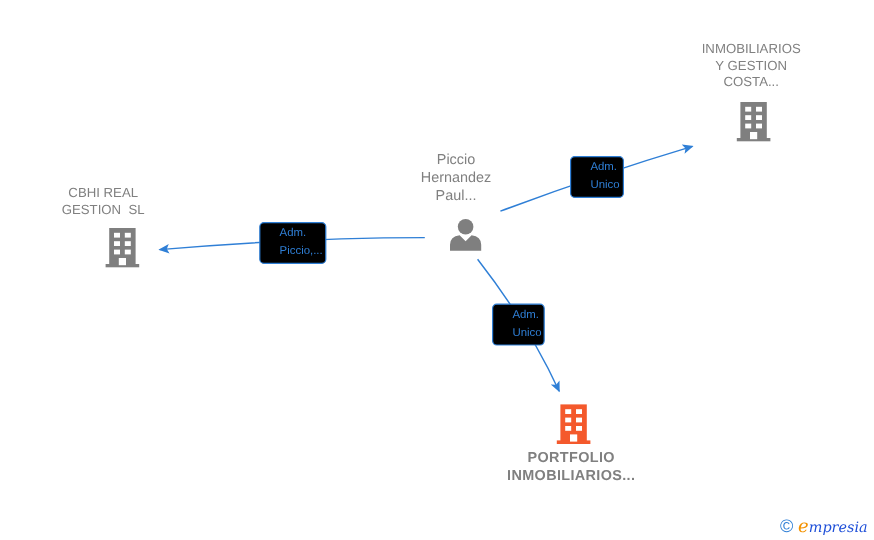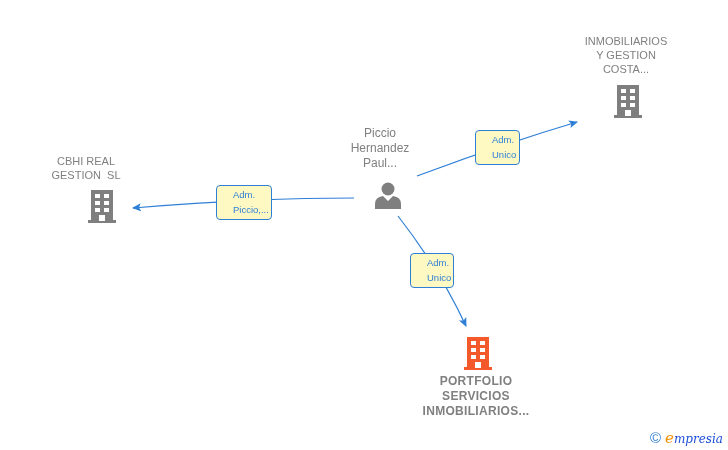--- a/index.html
+++ b/index.html
@@ -5,21 +5,21 @@
   html, body { margin: 0; padding: 0; background: #ffffff; }
   body { width: 728px; height: 450px; position: relative; overflow: hidden;
          font-family: "Liberation Sans", sans-serif; }
   #edges { position: absolute; left: 0; top: 0; }
   .node-label { position: absolute; text-align: center; color: #808080;
                 font-size: 11px; line-height: 14px; }
   .node-label.company { font-size: 11px; }
   .node-label.main { font-weight: bold; color: #808080; font-size: 12px; line-height: 15px; letter-spacing: 0.3px; }
   .node-label.person { font-size: 12px; line-height: 15px; }
   .icon { position: absolute; }
-  .edge-label { position: absolute; background: #fef9c3; border: 1px solid #2f7fd6;
+  .edge-label { position: absolute; background: #000000; border: 1px solid #2f7fd6;
                 border-radius: 4px; color: #2f7fd6; font-size: 9.5px; line-height: 15px;
                 text-align: center; padding: 1px 16px; box-sizing: border-box; }
   .watermark { position: absolute; left: 650px; top: 429px; font-size: 13px; color: #2f7fd6; }
   .watermark .c { color: #2f7fd6; font-size: 15px; margin-right: 4px; }
   .watermark .e { color: #f39200; font-style: italic; font-family: "DejaVu Serif", serif; font-size: 15px; }
   .watermark .rest { color: #1d4ed8; font-style: italic; font-family: "DejaVu Serif", serif; font-size: 12px; }
 </style>
 </head>
 <body>
 
@@ -89,21 +89,20 @@
       <rect x="18" y="5" width="5" height="4"></rect>
     <rect x="9" y="12" width="5" height="4"></rect>
       <rect x="18" y="12" width="5" height="4"></rect>
     <rect x="9" y="19" width="5" height="4"></rect>
       <rect x="18" y="19" width="5" height="4"></rect>
     <rect x="13" y="26" width="6" height="6"></rect>
   </g>
 </svg>
 <div class="node-label main" style="left:406px; top:374px; width:140px;">
   <div>PORTFOLIO</div>
-  <div>SERVICIOS</div>
   <div>INMOBILIARIOS...</div>
 </div>
 
 <div class="edge-label" style="left:475px; top:130px; width:45px; height:35px;">
   <div>Adm.</div>
   <div>Unico</div>
 </div>
 <div class="edge-label" style="left:216px; top:185px; width:56px; height:35px;">
   <div>Adm.</div>
   <div>Piccio,...</div>

